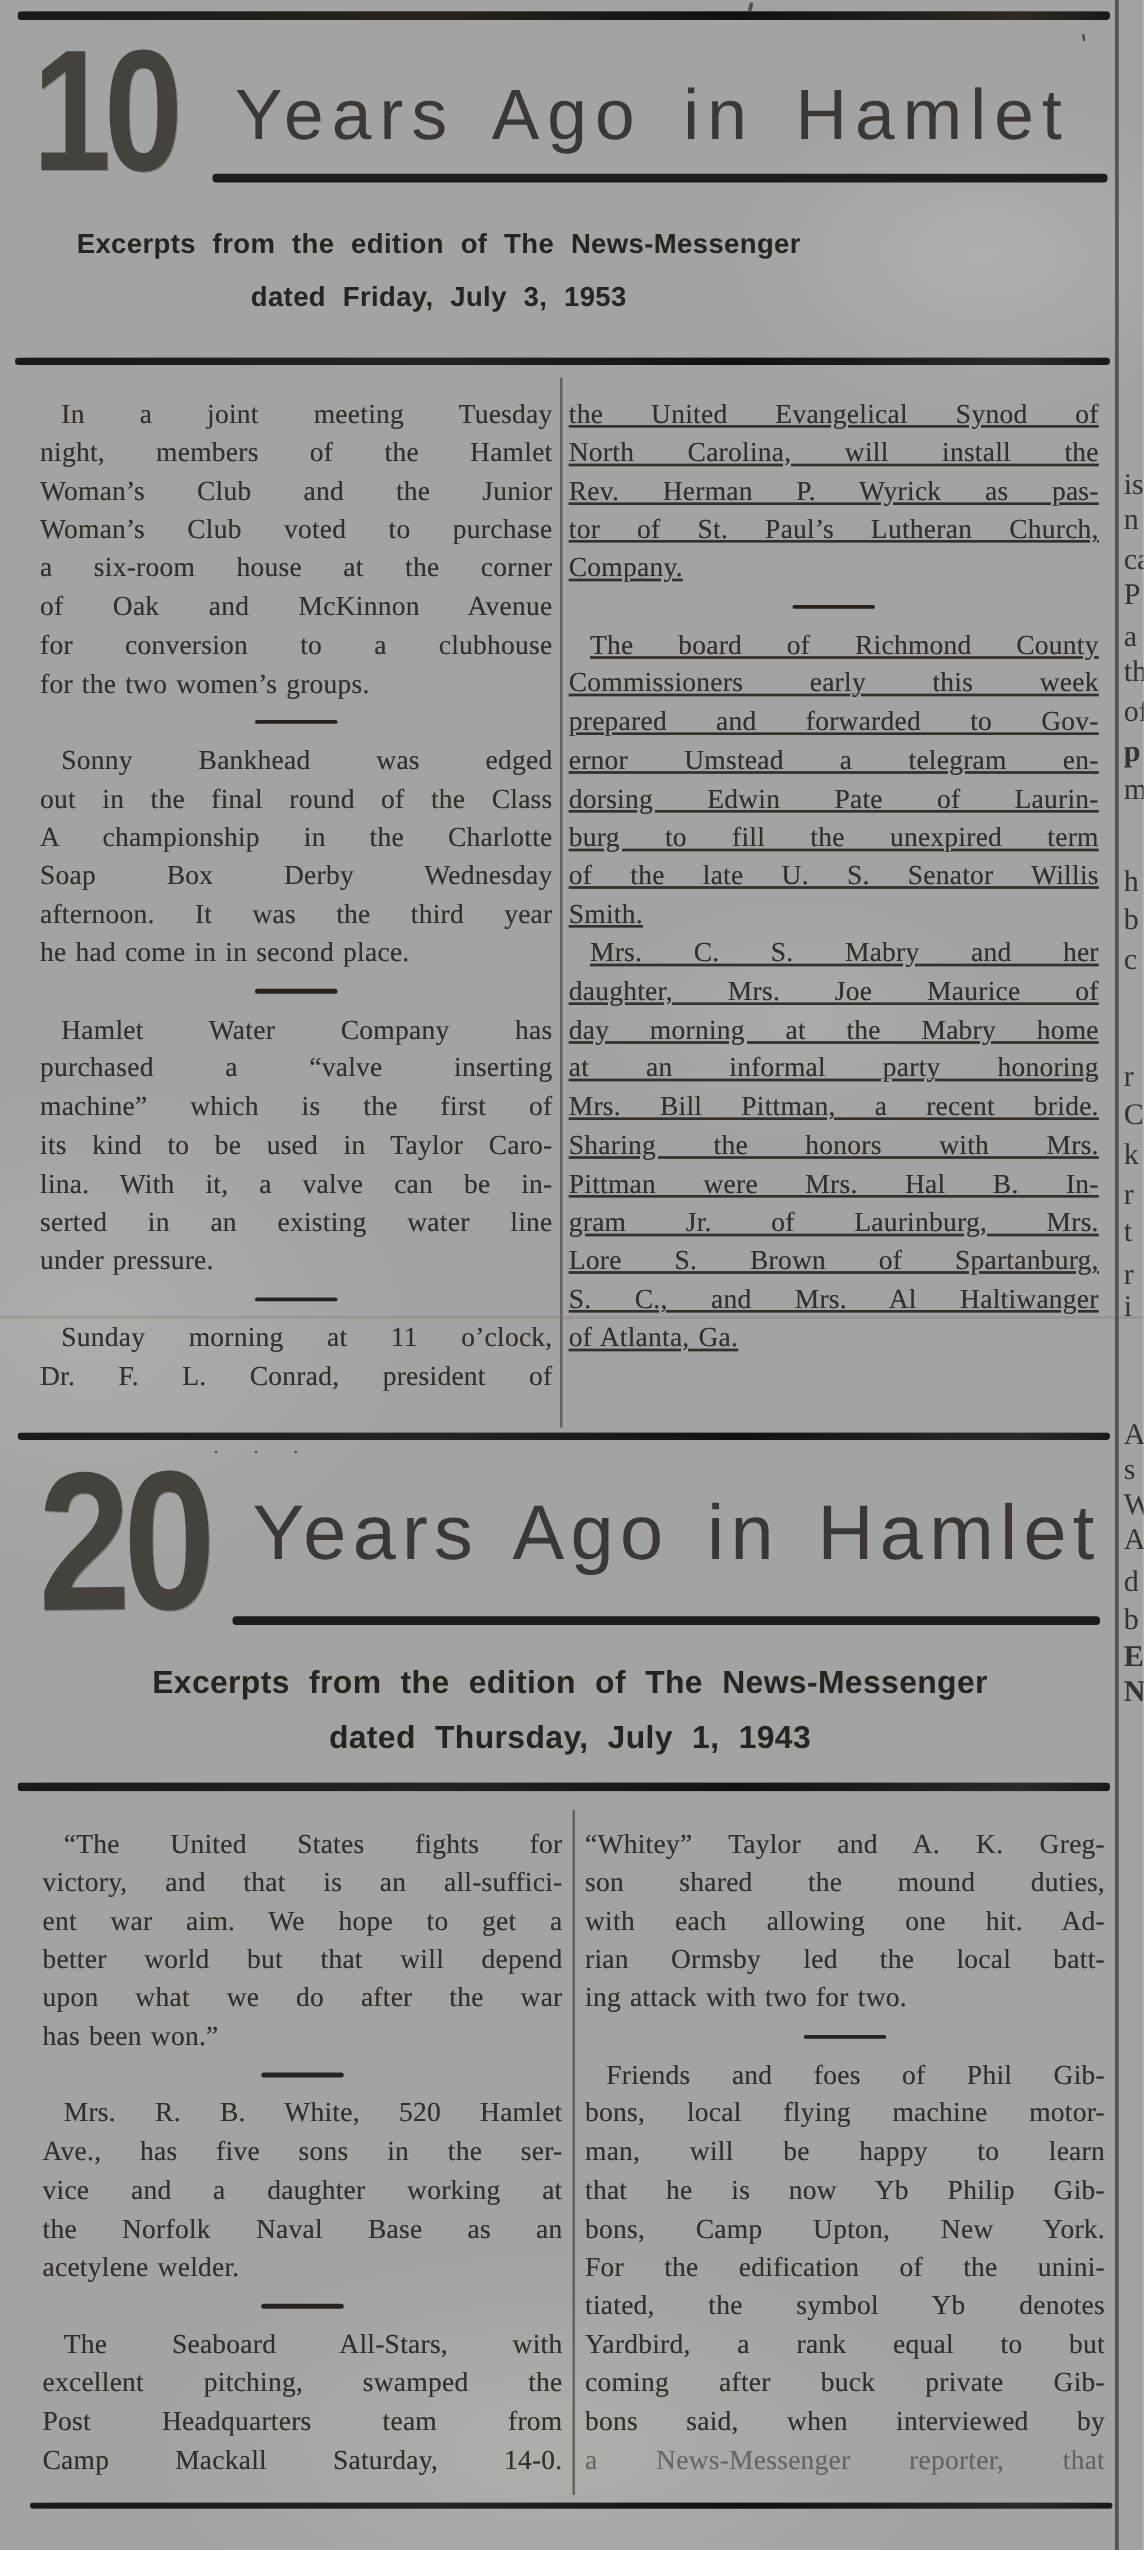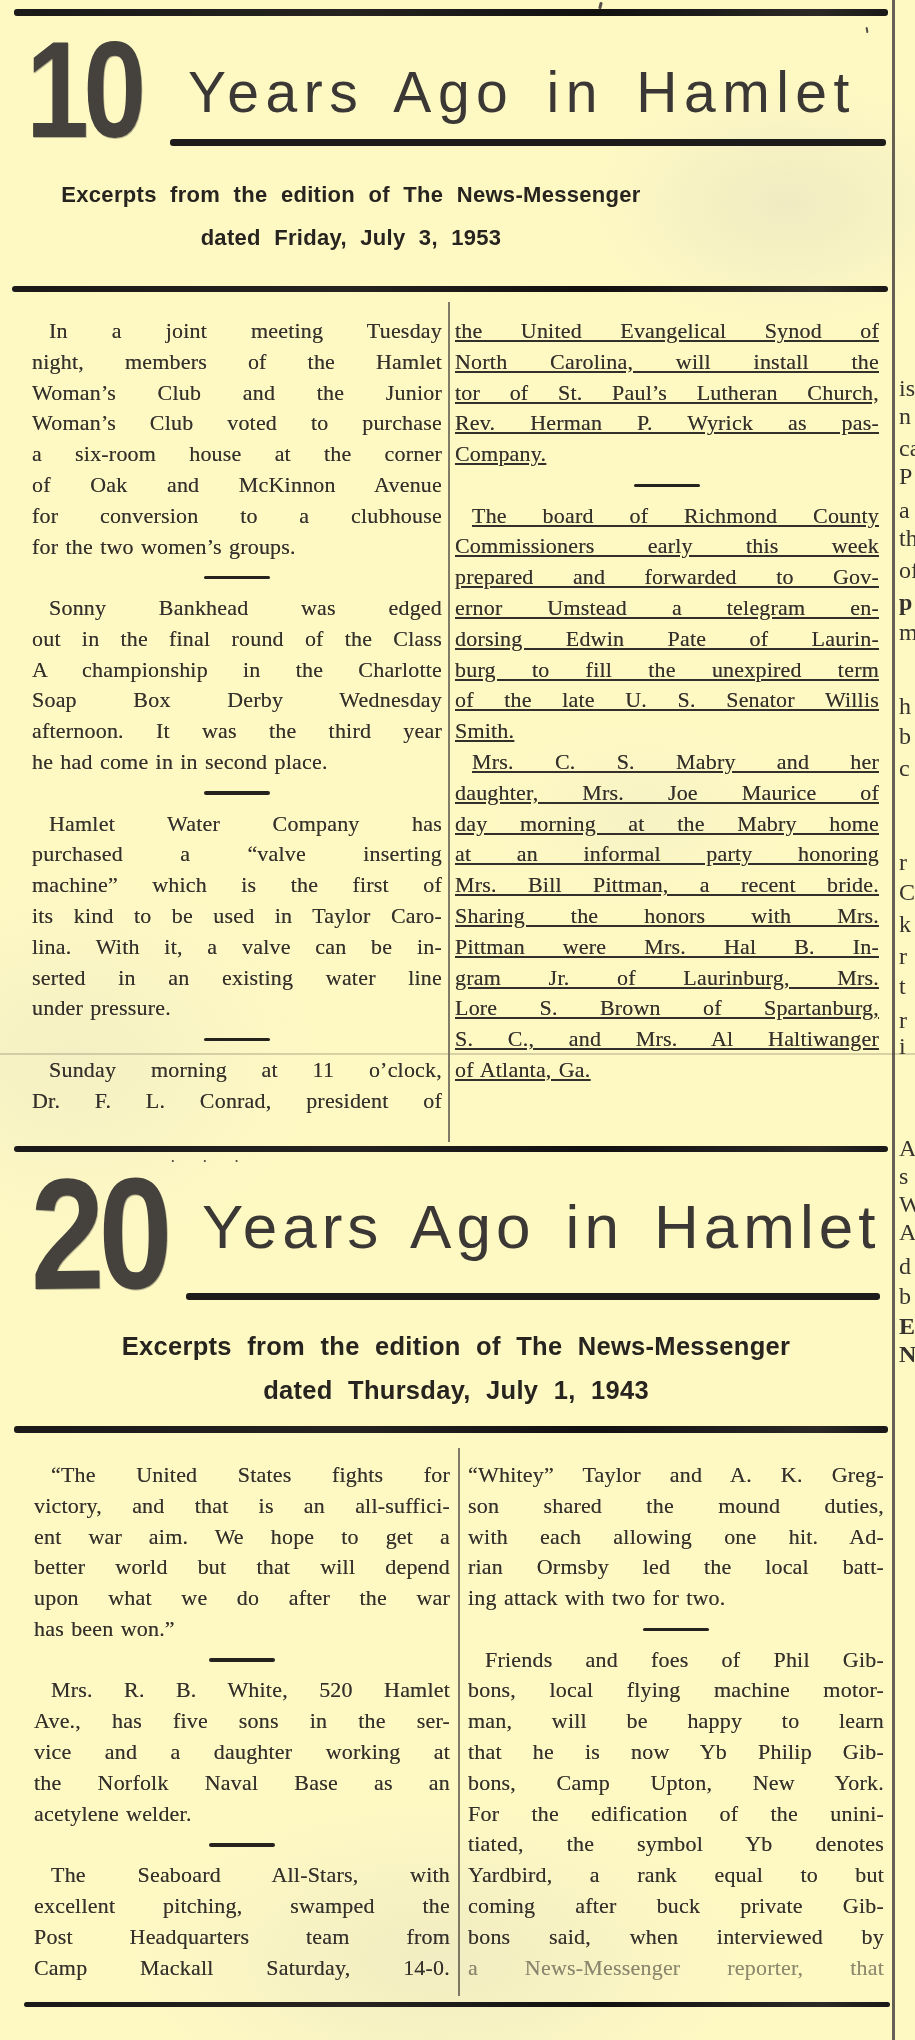--- a/index.html
+++ b/index.html
@@ -1,18 +1,18 @@
 <!DOCTYPE html>
 <html><head>
 <meta charset="utf-8">
 <style>
   html,body{margin:0;padding:0;background:#dbd8d2;}
   .page{
     position:relative;width:915px;height:2040px;margin:0 auto;
-    background:#fef9c3;overflow:hidden;
+    background:#a3a3a3;overflow:hidden;
     font-family:"Liberation Serif",serif;color:#332f2a;
   }
   .page::before{
     content:'';position:absolute;inset:0;pointer-events:none;
     background:
       radial-gradient(ellipse 320px 200px at 86% 10%, rgba(208,202,192,.30), transparent 62%),
       radial-gradient(ellipse 420px 320px at 8% 52%, rgba(214,208,198,.22), transparent 60%),
       radial-gradient(ellipse 520px 260px at 48% 96%, rgba(209,203,191,.28), transparent 60%),
       radial-gradient(ellipse 260px 160px at 70% 40%, rgba(216,210,200,.18), transparent 60%);
   }
@@ -118,22 +118,22 @@
       <div class="para indent">
         <div class="line">Sunday morning at 11 o’clock,</div>
         <div class="line">Dr. F. L. Conrad, president of</div>
       </div>
     </div>
   <div class="vrule" style="left:448px;top:302px;width:2px;height:840px;opacity:.7;"></div>
   <div class="column" id="s1-right">
       <div class="para">
         <div class="line">the United Evangelical Synod of</div>
         <div class="line">North Carolina, will install the</div>
+        <div class="line">Rev. Herman P. Wyrick as pas-</div>
         <div class="line">tor of St. Paul’s Lutheran Church,</div>
-        <div class="line">Rev. Herman P. Wyrick as pas-</div>
         <div class="line endline">Company.</div>
       </div>
       <div class="para-divider"></div>
       <div class="para indent">
         <div class="line">The board of Richmond County</div>
         <div class="line">Commissioners early this week</div>
         <div class="line">prepared and forwarded to Gov-</div>
         <div class="line">ernor Umstead a telegram en-</div>
         <div class="line">dorsing Edwin Pate of Laurin-</div>
         <div class="line">burg to fill the unexpired term</div>

